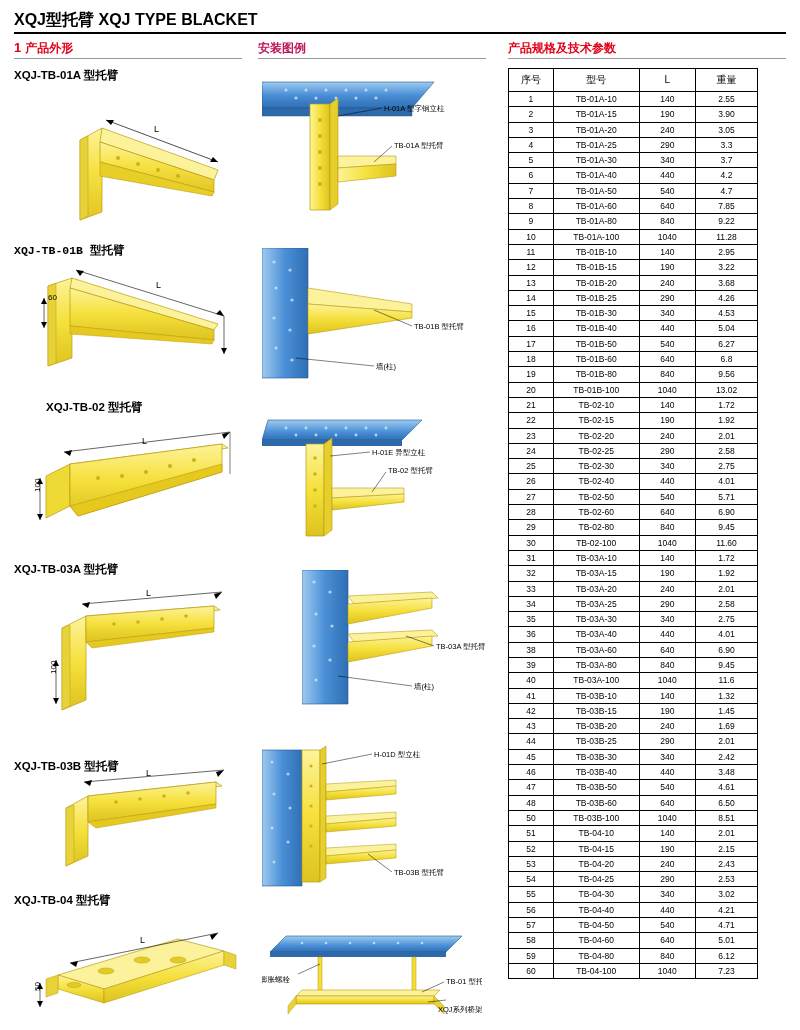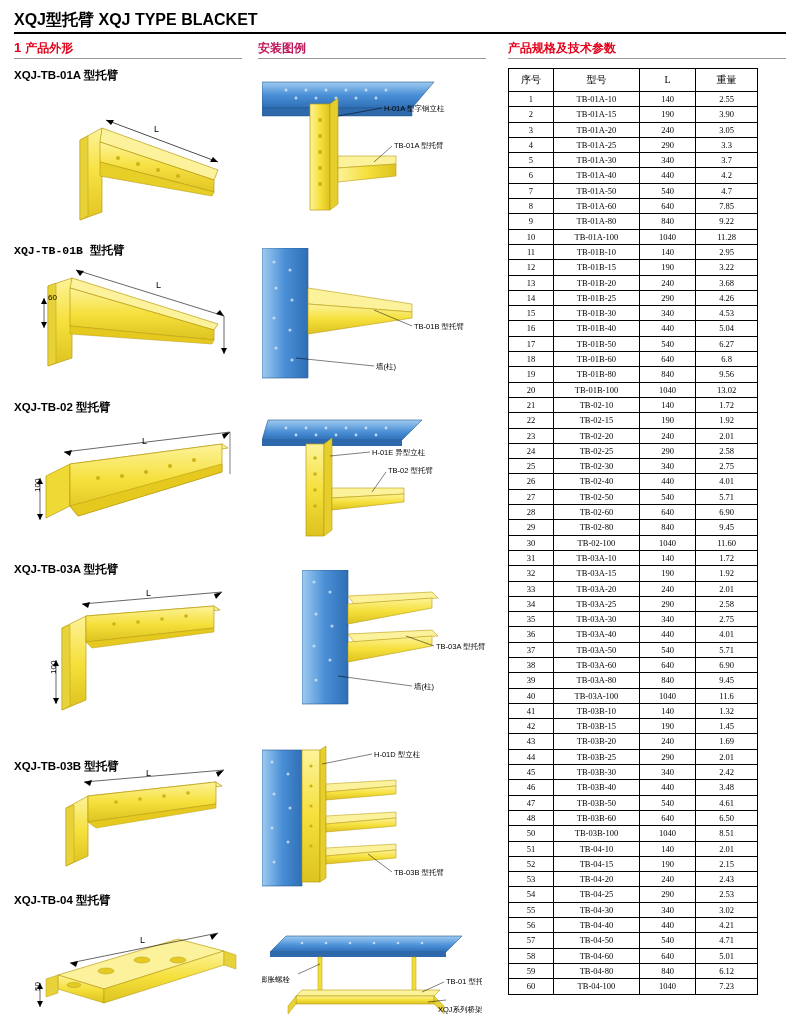--- a/index.html
+++ b/index.html
@@ -38,21 +38,20 @@
   }
   .fig{position:absolute;}
   .fig svg{display:block;}
 
   
   .spec-table{
     position:absolute;left:508px;top:68px;
     width:250px;
     border-collapse:collapse;
     font-size:8.5px;
-    font-family:Liberation Serif, serif;
   }
   .spec-table th,.spec-table td{
     border:1px solid #000;
     text-align:center;
     height:14.3px;
     line-height:14.3px;
     padding:0;
     font-weight:normal;
   }
   .spec-table th{font-size:10px;font-weight:normal;height:22px;line-height:22px;}
@@ -231,21 +230,21 @@
   <polygon points="46,40 150,56 150,64 46,56" fill="#fdf29c" stroke="#b99c10" stroke-width="0.6"></polygon>
   <polygon points="46,56 150,64 150,70 46,86" fill="url(#gy4)" stroke="#b99c10" stroke-width="0.6"></polygon>
 
   <line x1="112" y1="62" x2="150" y2="78" stroke="#000" stroke-width="0.5"></line>
   <text x="152" y="81" font-size="7.5" font-family="Liberation Sans, sans-serif">TB-01B 型托臂</text>
   <line x1="34" y1="110" x2="112" y2="118" stroke="#000" stroke-width="0.5"></line>
   <text x="114" y="121" font-size="7.5" font-family="Liberation Sans, sans-serif">墙(柱)</text>
 </svg>
 </div>
 
-<div class="prod-label" style="top:400px;">XQJ-TB-02 型托臂</div>
+<div class="prod-label" style="top:400px;margin-left:32px;">XQJ-TB-02 型托臂</div>
 
 <div class="fig" style="left:18px;top:420px;">
 <svg width="225" height="125" viewBox="0 0 225 125">
   <defs>
     <linearGradient id="gy5" x1="0" y1="0" x2="0" y2="1">
       <stop offset="0" stop-color="#fdf39a"></stop>
           <stop offset="0.5" stop-color="#f5e03c"></stop>
           <stop offset="1" stop-color="#ddc31f"></stop>
     </linearGradient>
   </defs>
@@ -793,26 +792,20 @@
         <td>340</td>
         <td>2.75</td>
       </tr>
       <tr>
         <td>36</td>
         <td>TB-03A-40</td>
         <td>440</td>
         <td>4.01</td>
       </tr>
       <tr>
-        <td>37</td>
-        <td>TB-03A-50</td>
-        <td>540</td>
-        <td>5.71</td>
-      </tr>
-      <tr>
         <td>38</td>
         <td>TB-03A-60</td>
         <td>640</td>
         <td>6.90</td>
       </tr>
       <tr>
         <td>39</td>
         <td>TB-03A-80</td>
         <td>840</td>
         <td>9.45</td>

